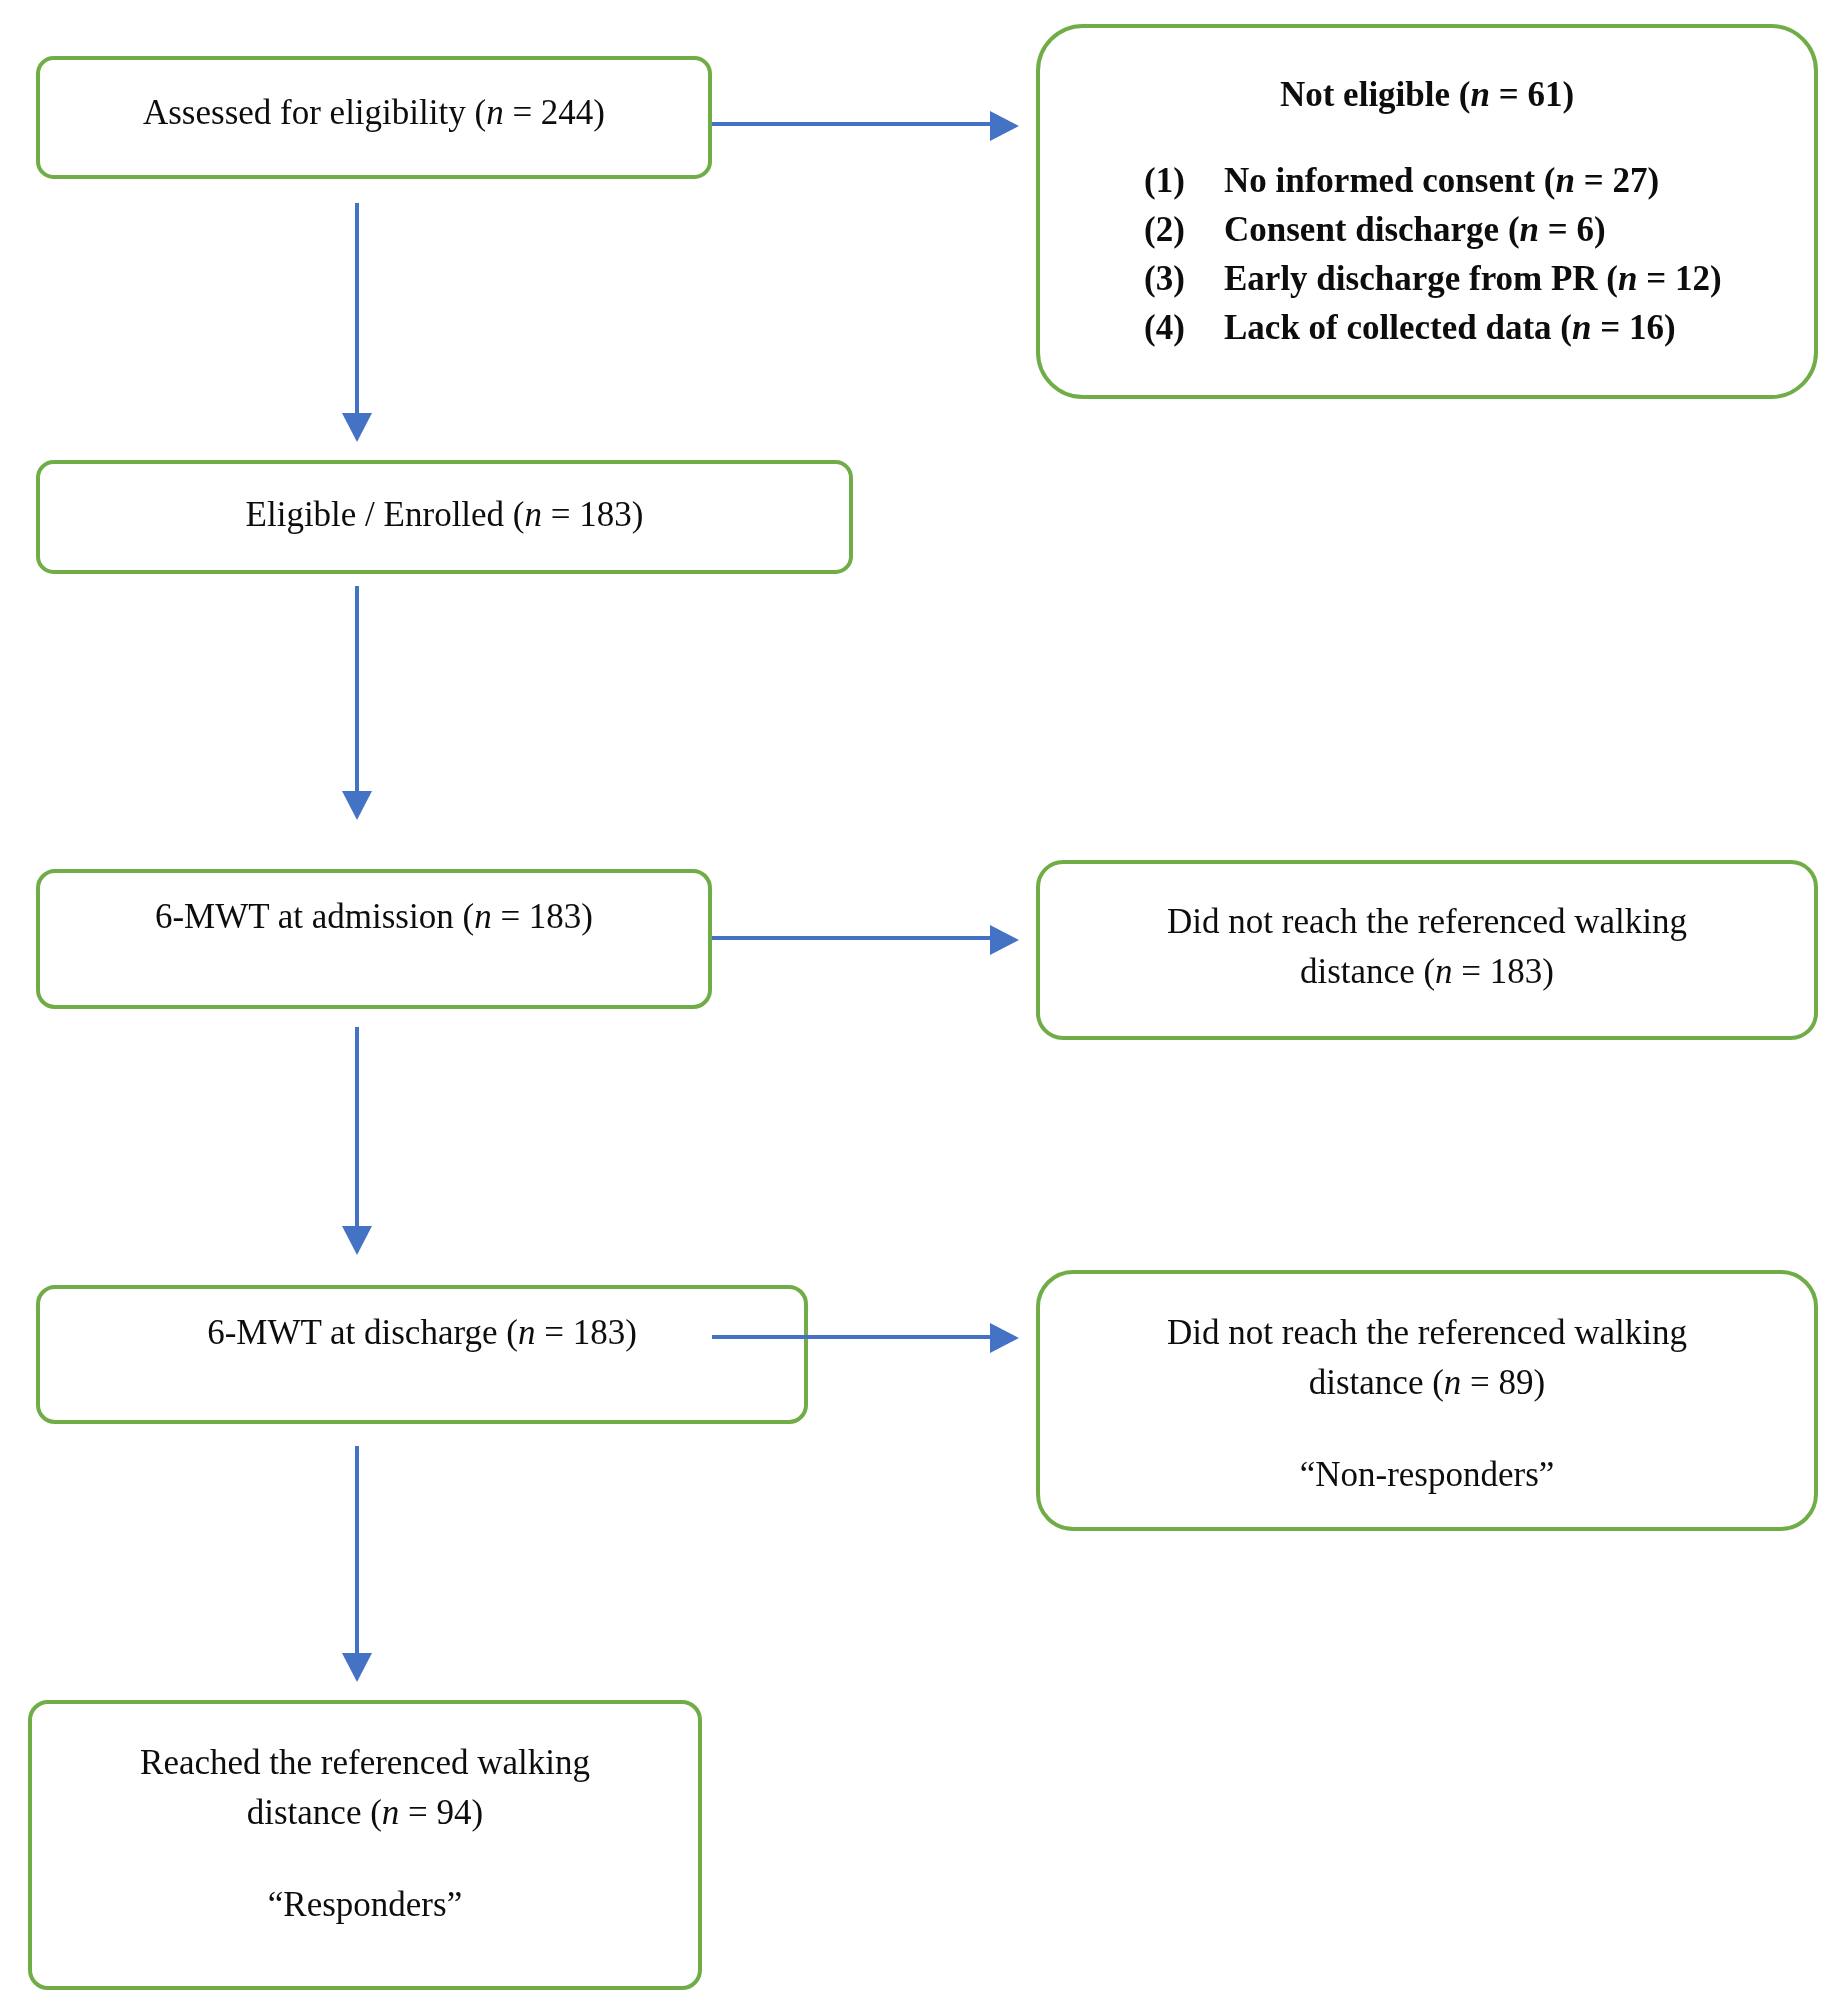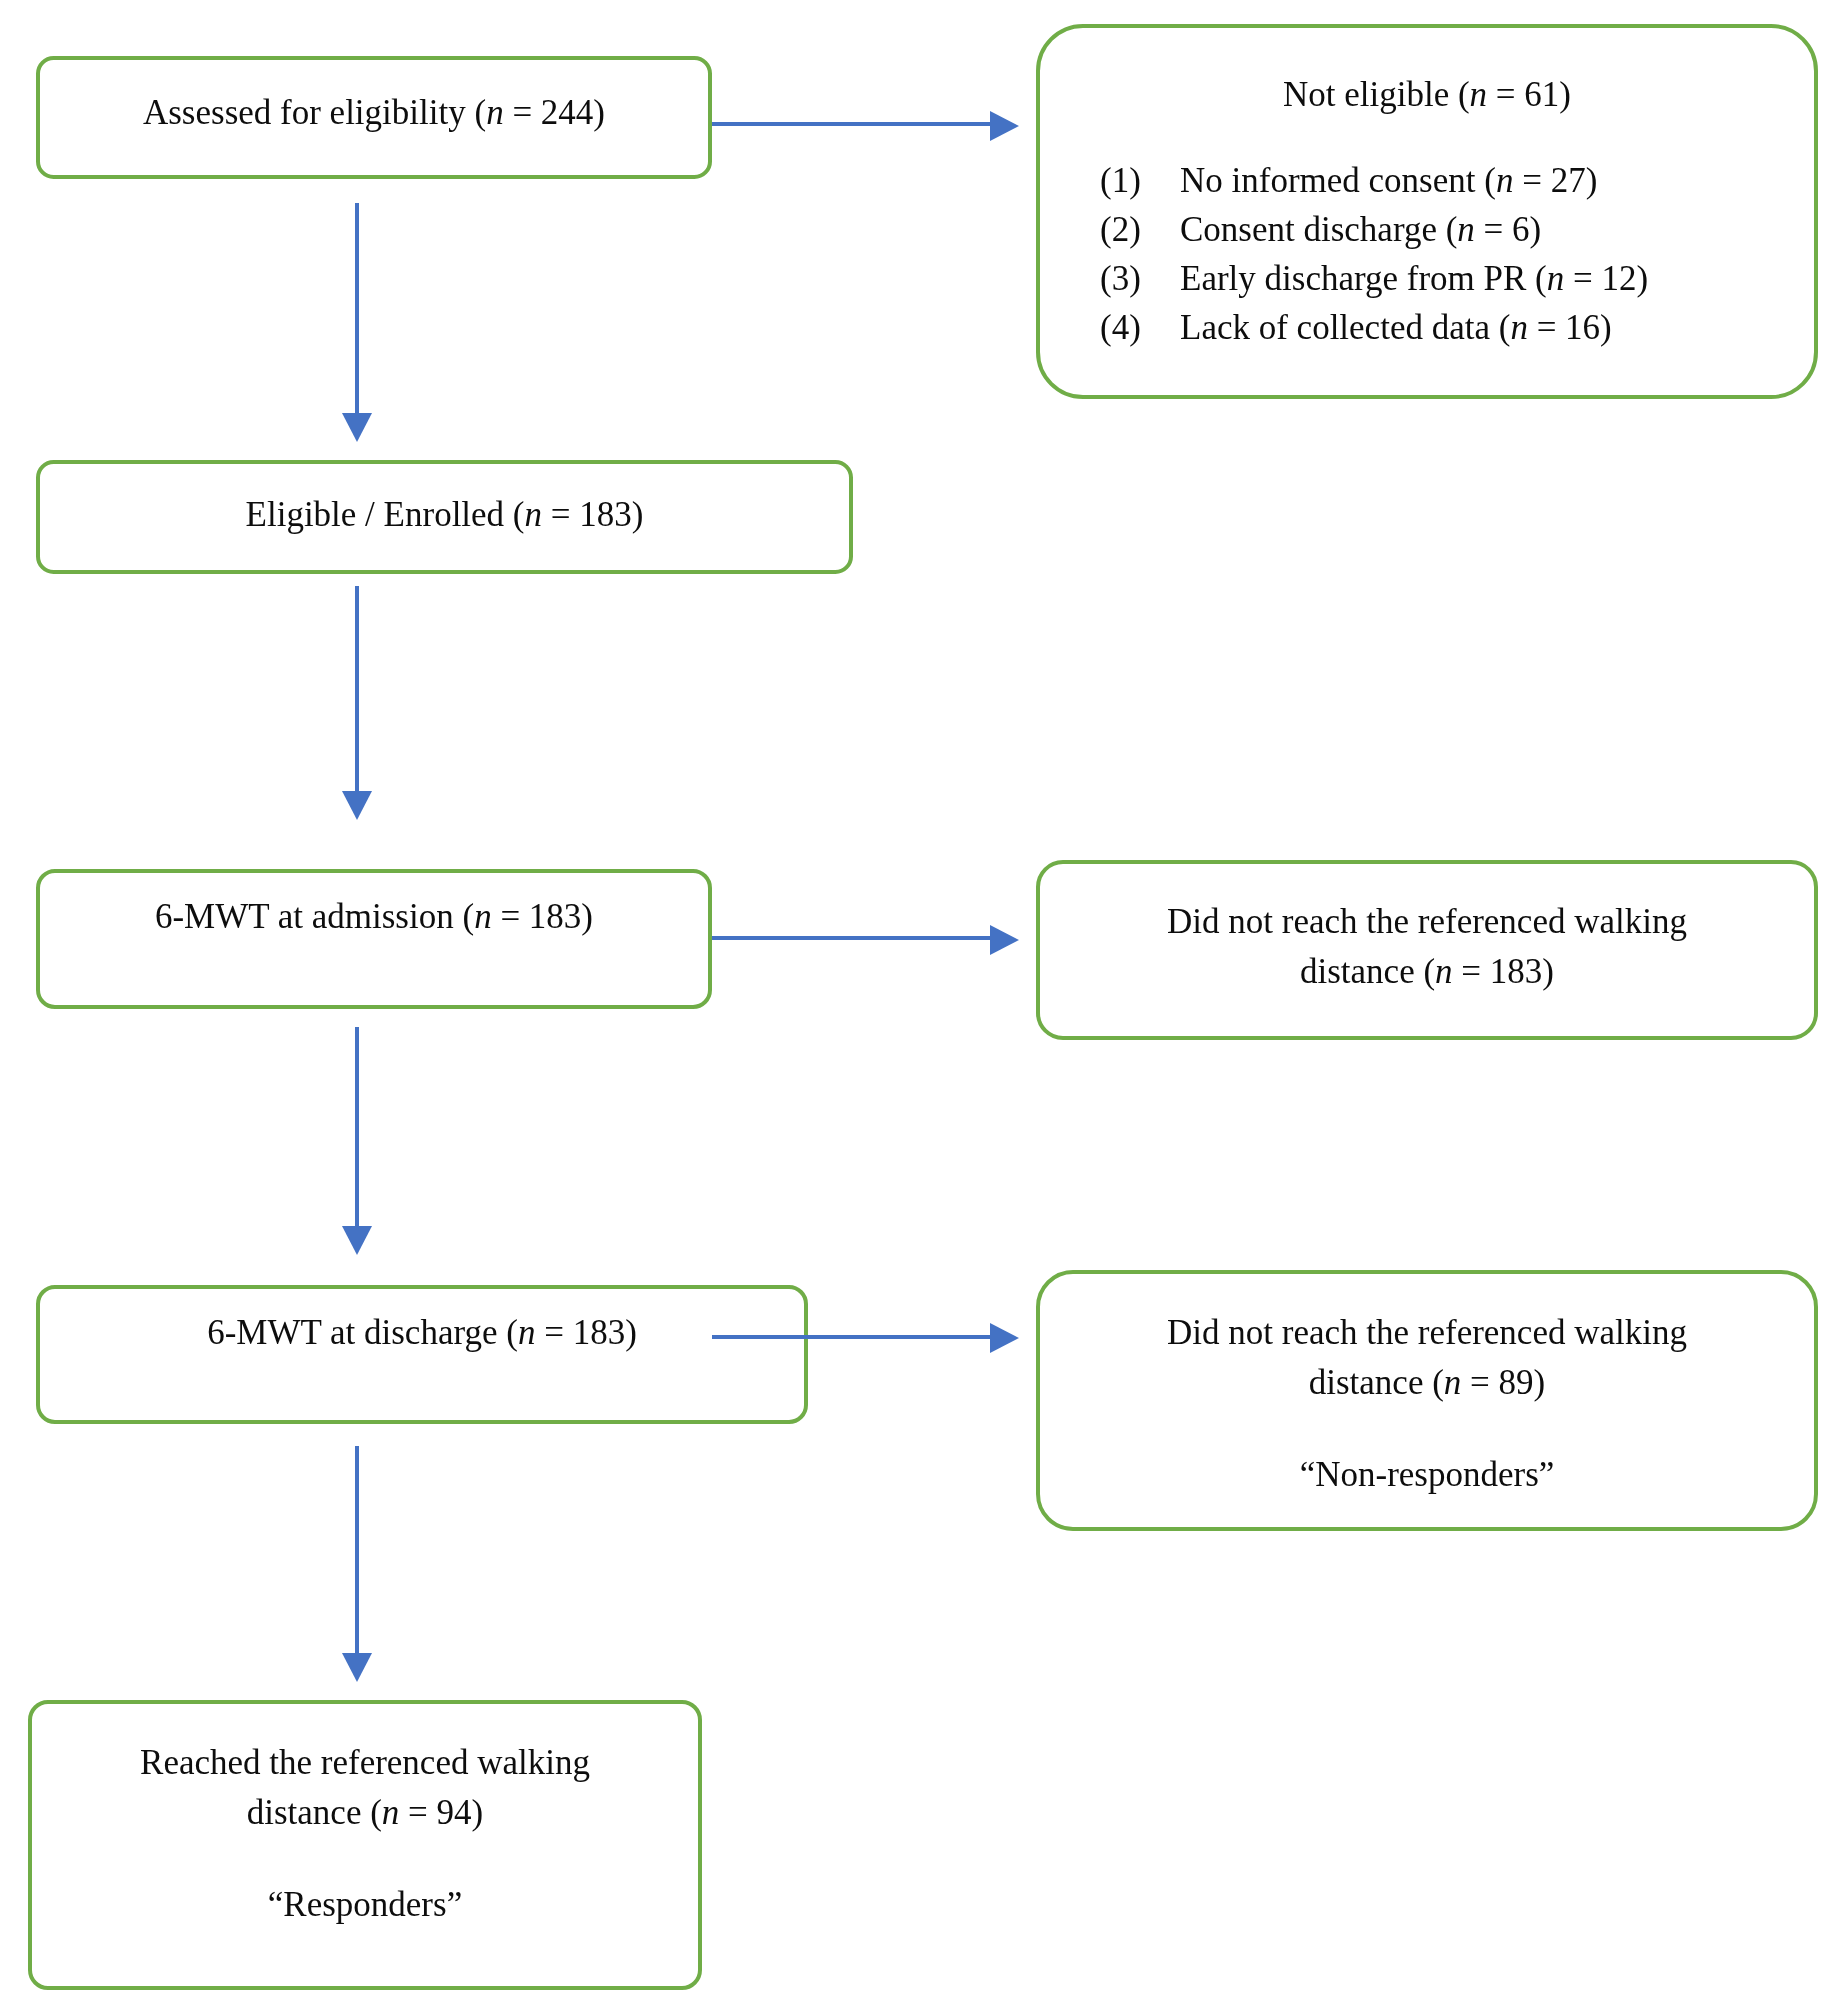--- a/index.html
+++ b/index.html
@@ -27,21 +27,21 @@
     text-align: center;
   }
   .nline { line-height: 42px; white-space: nowrap; font-family: Liberation Serif, serif; }
   .nvar { font-style: italic; }
   .two-line .nline { line-height: 50px; white-space: normal; }
   .quote { margin-top: 42px; line-height: 49px; }
   .title { line-height: 48px; }
   .reasons { margin-top: 37px; }
   .reason {
     text-align: left;
-    margin-left: 60px;
+    margin-left: 104px;
     line-height: 49px;
     white-space: nowrap;
   }
   .rnum { display: inline-block; width: 80px; }
   .shaft { position: absolute; background: var(--arrow); }
   .shaft.h { height: 4px; }
   .shaft.v { width: 4px; }
   .head { position: absolute; width: 0; height: 0; }
   .head.right {
     border-top: 15.2px solid transparent;
@@ -56,21 +56,21 @@
 </style>
 </head>
 <body>
 
 <div class="canvas">
 
   <div class="node" style="left:36px; top:56px; width:676px; height:123px; border-radius:17.6px; padding-top:32px;">
     <div class="nline"><span>Assessed for eligibility (</span><i class="nvar">n</i><span> = 244)</span></div>
   </div>
 
-  <div class="node" style="left:1036px; top:24px; width:782px; height:375px; border-radius:47px; padding-top:43px;">
+  <div class="node" style="left:1036px; top:24px; width:782px; height:375px; border-radius:47px; padding-top:43px;font-weight:bold;">
     <div class="title"><span>Not eligible (</span><i class="nvar">n</i><span> = 61)</span></div>
     <div class="reasons">
       <div class="reason"><span class="rnum">(1)</span><span>No informed consent (</span><i class="nvar">n</i><span> = 27)</span></div>
       <div class="reason"><span class="rnum">(2)</span><span>Consent discharge (</span><i class="nvar">n</i><span> = 6)</span></div>
       <div class="reason"><span class="rnum">(3)</span><span>Early discharge from PR (</span><i class="nvar">n</i><span> = 12)</span></div>
       <div class="reason"><span class="rnum">(4)</span><span>Lack of collected data (</span><i class="nvar">n</i><span> = 16)</span></div>
     </div>
   </div>
 
   <div class="node" style="left:36px; top:460px; width:817px; height:114px; border-radius:17.6px; padding-top:30px;">

